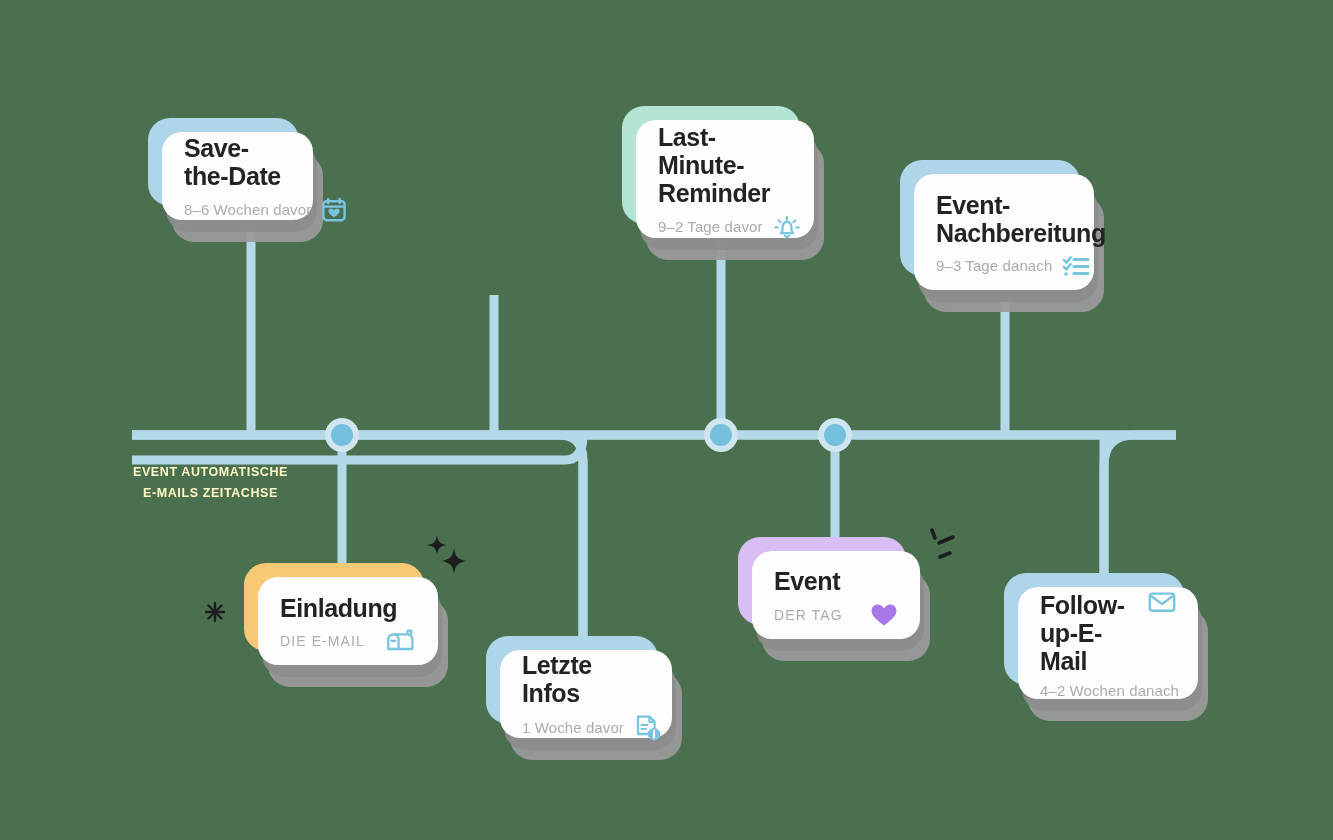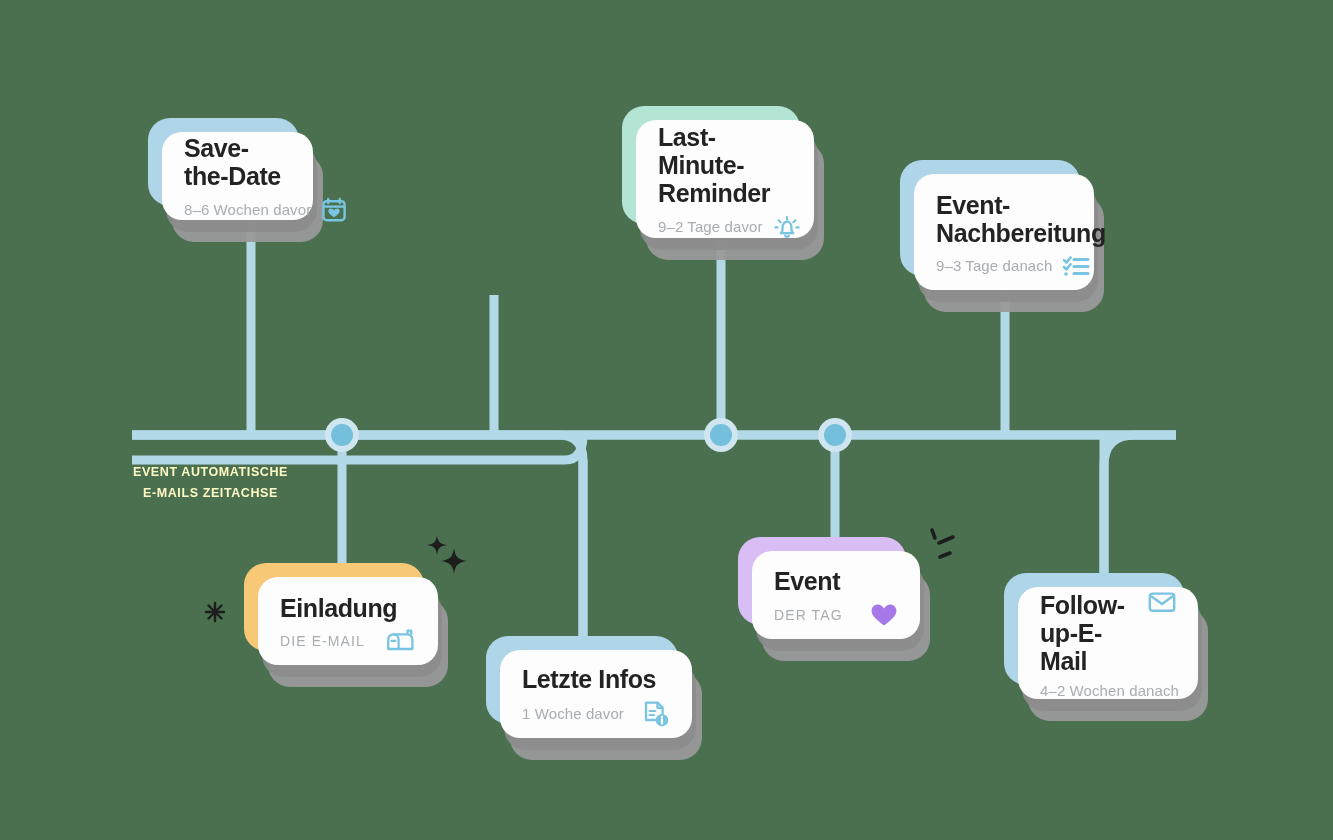--- a/index.html
+++ b/index.html
@@ -241,21 +241,21 @@
             <path d="M2.2 20 V10.6 C2.2 7.6 4.5 5.4 7.4 5.4 C10.3 5.4 12.6 7.6 12.6 10.6 V20 Z" fill="none" stroke="#79c4e0" stroke-width="2.3" stroke-linejoin="round"></path>
             <path d="M12.6 20 H26.4 V10.6 C26.4 7.6 24.1 5.4 21.2 5.4 H7.4" fill="none" stroke="#79c4e0" stroke-width="2.3" stroke-linejoin="round"></path>
             <path d="M5.4 11.8 H9.4" stroke="#79c4e0" stroke-width="2.2" stroke-linecap="round"></path>
             <path d="M21.6 5.4 V1.6 H25.2 V5.4" fill="none" stroke="#79c4e0" stroke-width="2.3" stroke-linejoin="round"></path>
           </svg>
         </span>
       </div>
     </div>
   </div>
 
-  <div class="card-wrap" style="left:500px; top:650px; width:192px; height:88px;">
+  <div class="card-wrap" style="left:500px; top:650px; width:172px; height:88px;">
     <div class="card-shadow"></div>
     <div class="card-shadow s2"></div>
     <div class="card-back" style="background:#aed6e8;"></div>
     <div class="card-face">
       <div class="card-title">Letzte Infos</div>
       <div class="card-sub-row">
         <div class="card-sub">1 Woche davor</div>
         <span class="card-icon">
           <svg width="28" height="28" viewBox="0 0 28 28">
             <path d="M4 2.6 H15.6 L20.6 7.6 V20 H4 Z" fill="none" stroke="#79c4e0" stroke-width="2.3" stroke-linejoin="round"></path>

